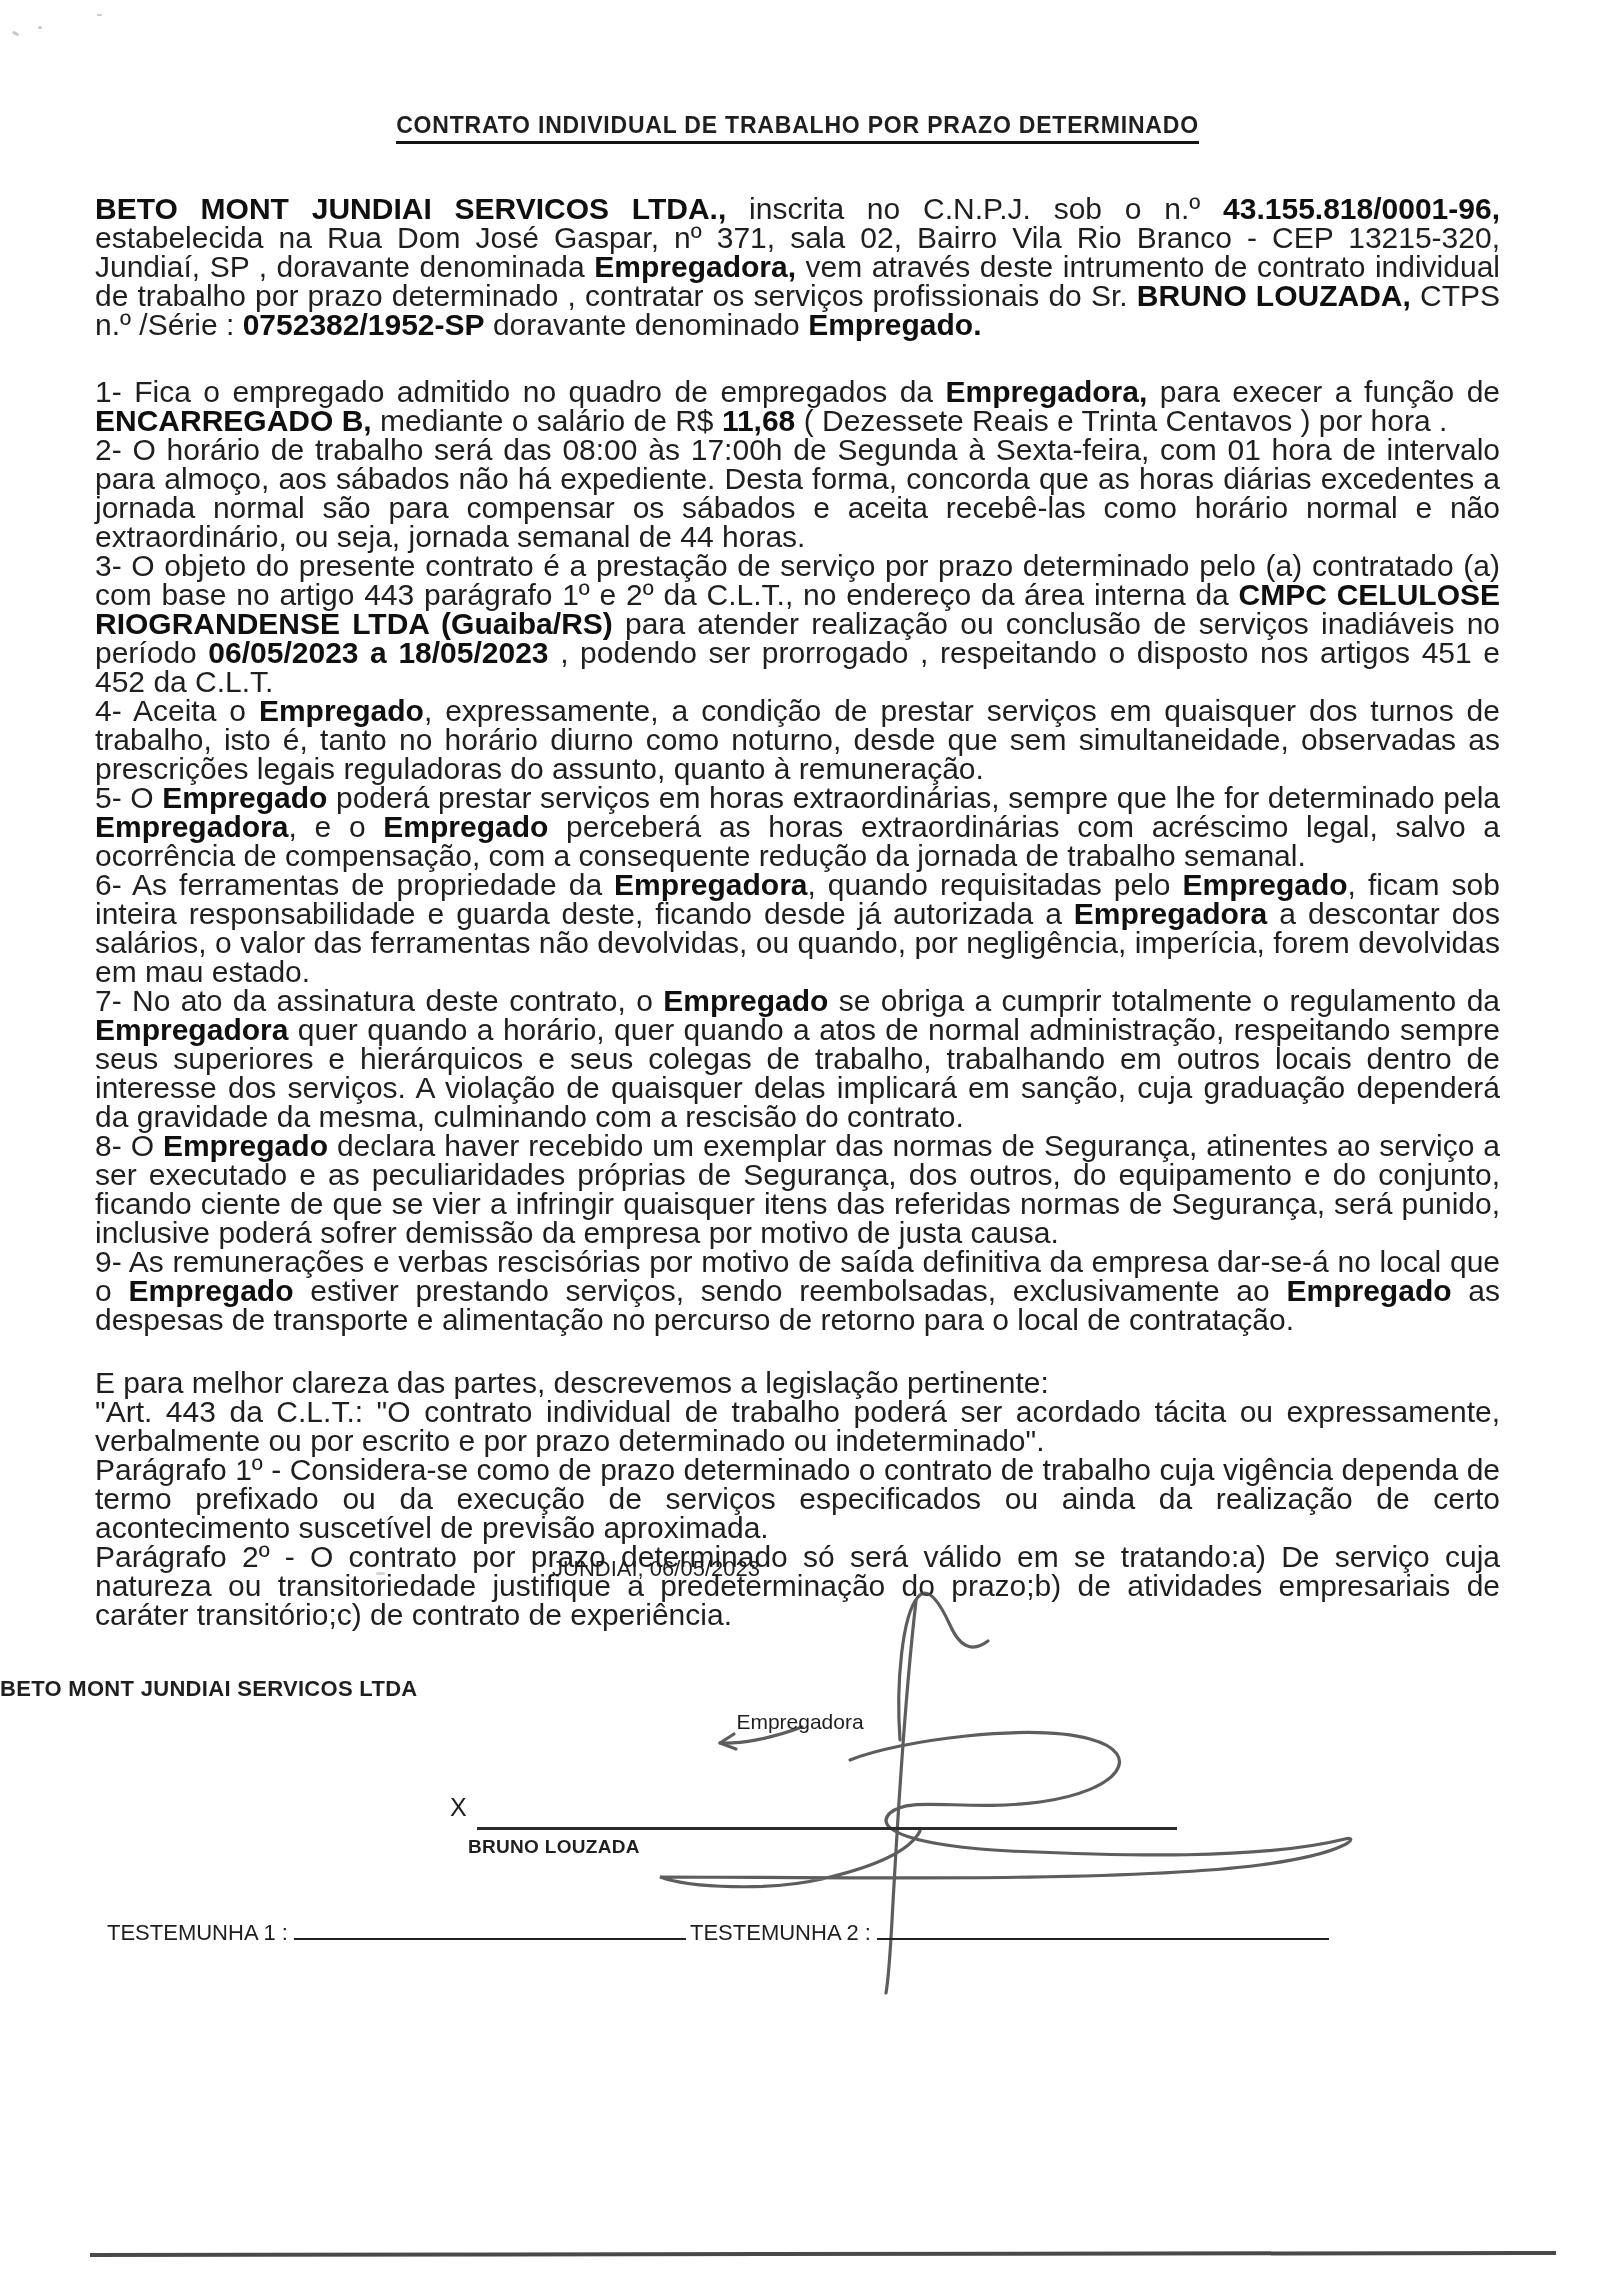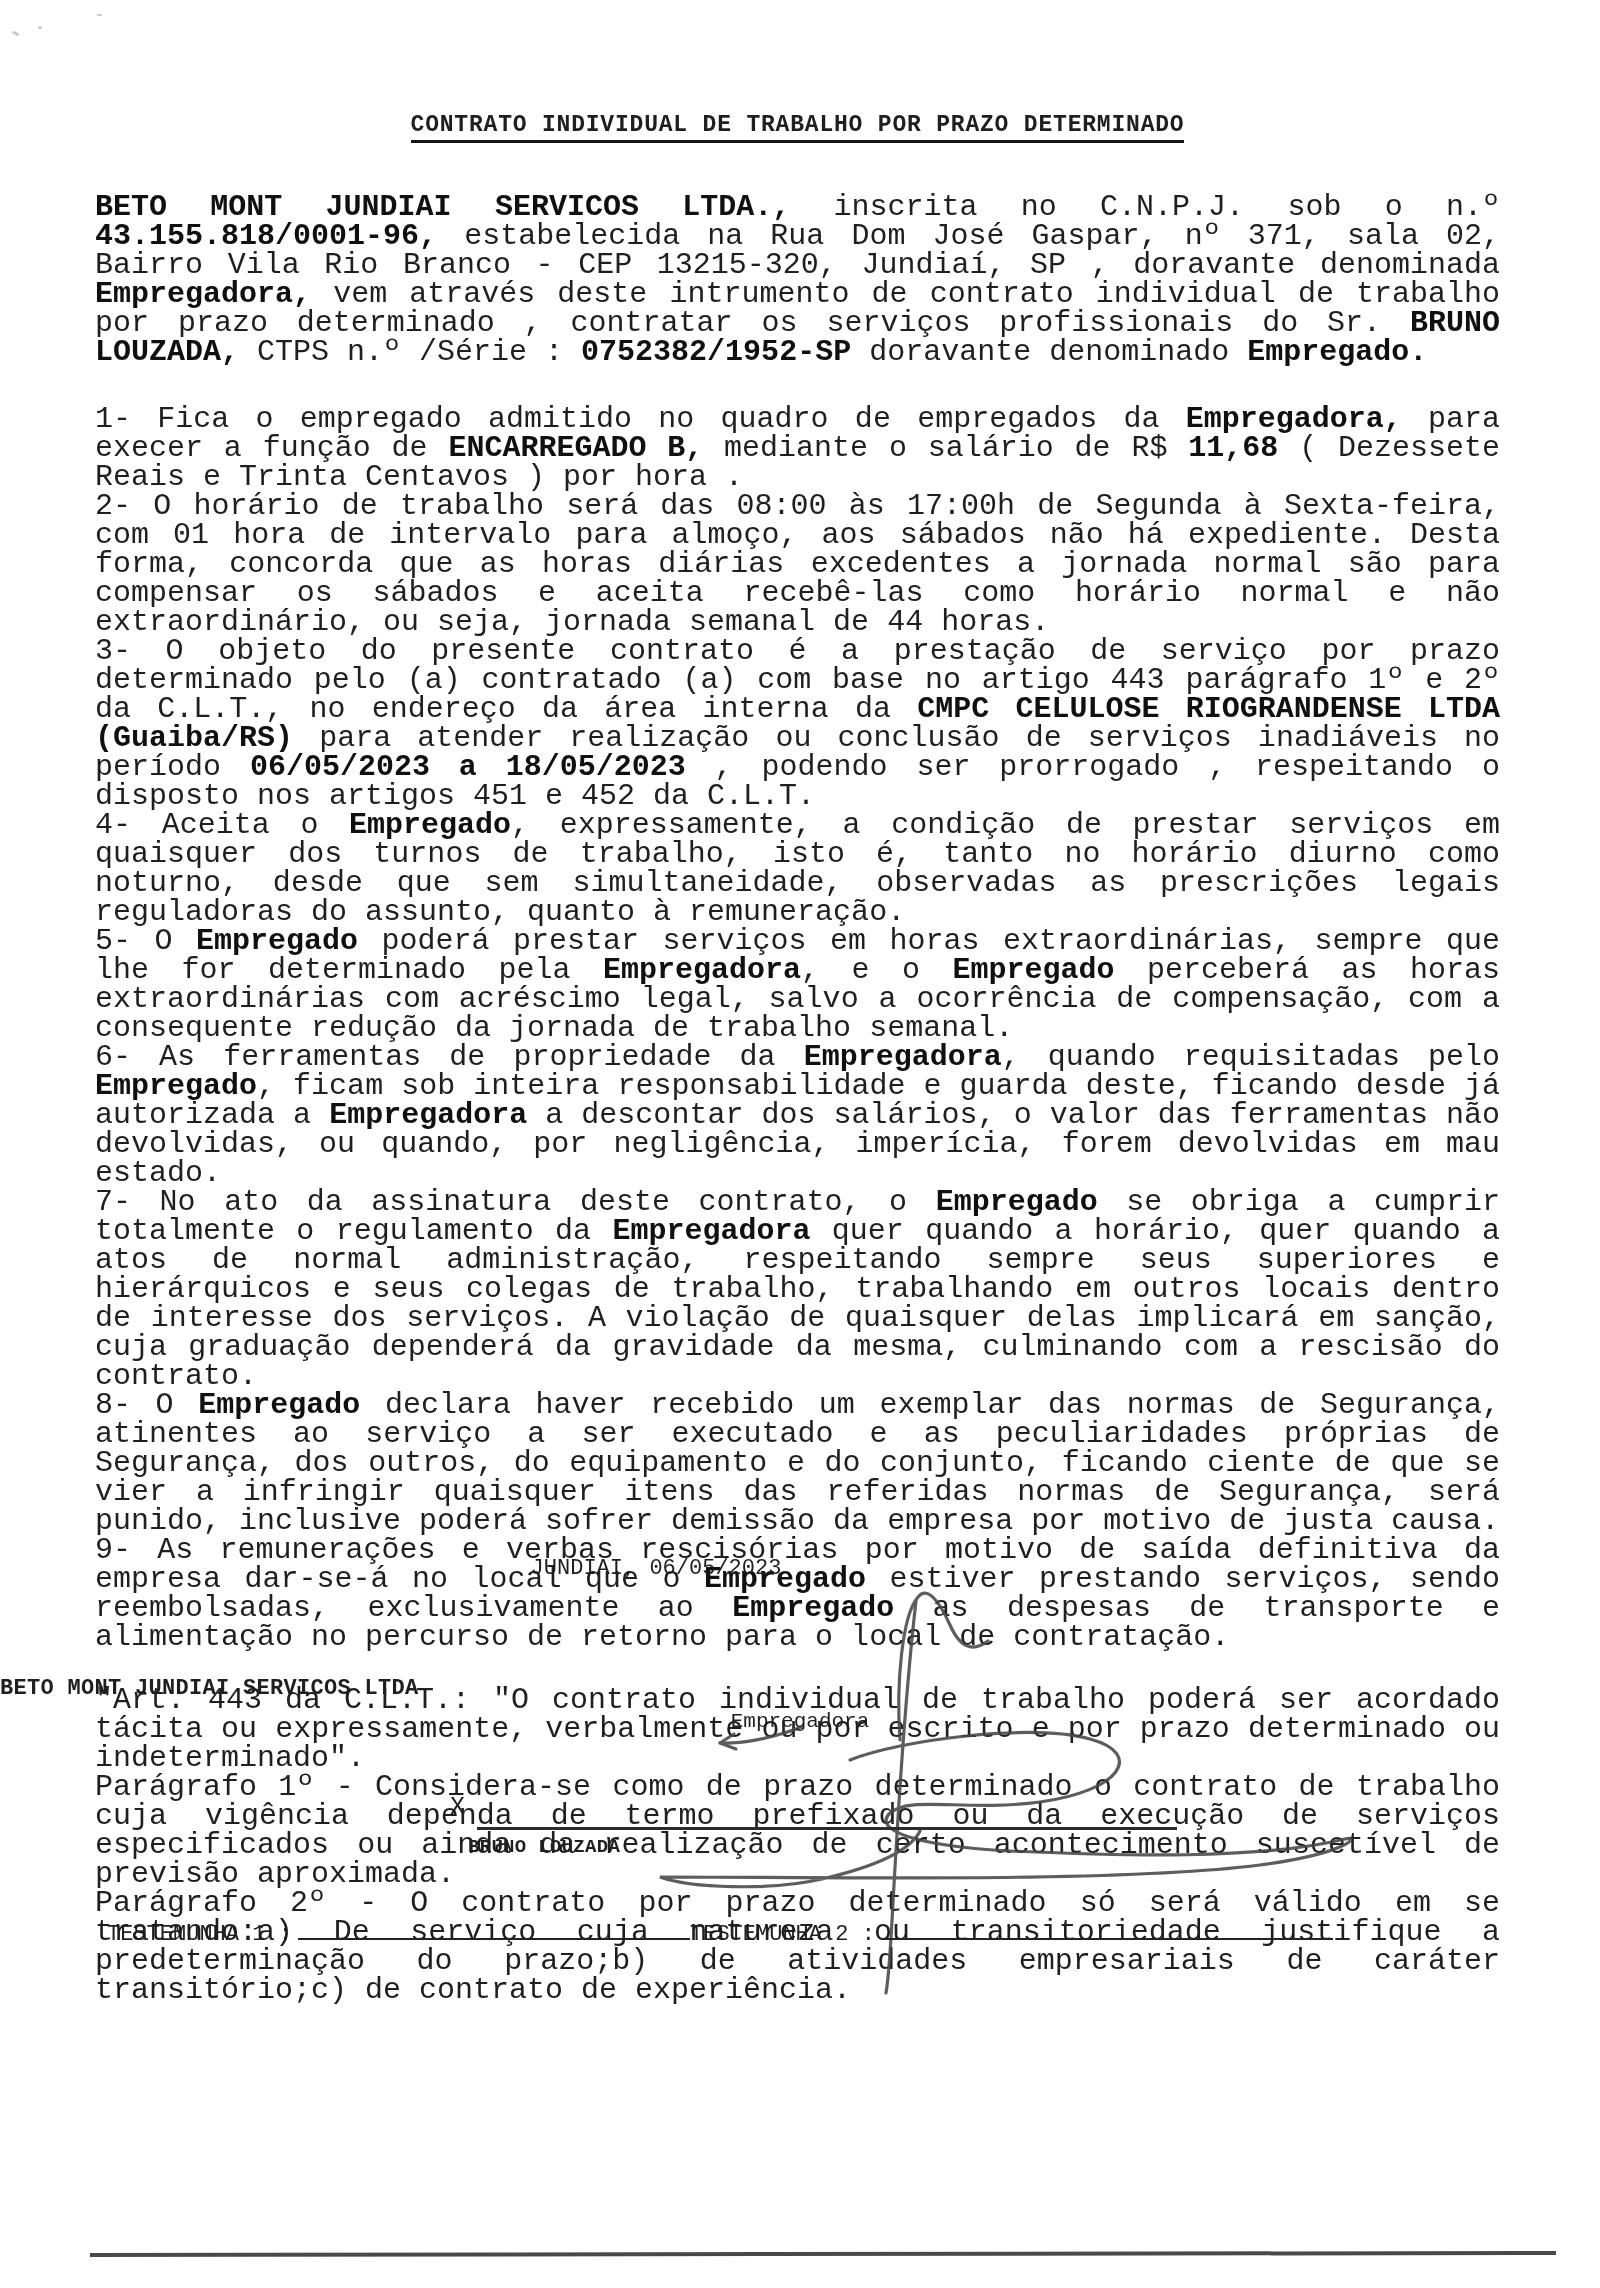--- a/index.html
+++ b/index.html
@@ -1,20 +1,20 @@
 <!DOCTYPE html>
 <html lang="pt"><head>
 <meta charset="utf-8">
 <style>
   html,body{margin:0;padding:0;background:#e8e8e8;}
   .page{
     position:relative;
     width:1600px;height:2288px;
     background:#ffffff;
-    font-family:Liberation Mono, monospace;
+    font-family:Liberation Sans, sans-serif;
     color:#1f1f1f;
     overflow:hidden;
   }
   .flow{
     position:absolute;top:112px;left:95px;width:1405px;
   }
   .title-wrap{text-align:center;margin-bottom:50px;}
   .doc-title{
     display:inline-block;
     font-size:23px;font-weight:bold;letter-spacing:.8px;
@@ -97,20 +97,21 @@
       <p class="para">3- O objeto do presente contrato é a prestação de serviço por prazo determinado pelo (a) contratado (a) com base no artigo 443 parágrafo 1º e 2º da C.L.T., no endereço da área interna da  <b>CMPC CELULOSE RIOGRANDENSE LTDA (Guaiba/RS)</b> para atender realização ou conclusão de serviços inadiáveis no período  <b>06/05/2023 a 18/05/2023</b> , podendo ser prorrogado , respeitando o disposto nos artigos 451 e 452 da C.L.T.</p>
       <p class="para">4- Aceita o <b>Empregado</b>, expressamente, a condição de prestar serviços em quaisquer dos turnos de trabalho, isto é, tanto no horário diurno como noturno, desde que sem simultaneidade, observadas as prescrições legais reguladoras do assunto, quanto à remuneração.</p>
       <p class="para">5- O <b>Empregado</b> poderá prestar serviços em horas extraordinárias, sempre que lhe for determinado pela <b>Empregadora</b>, e o <b>Empregado</b> perceberá as horas extraordinárias com acréscimo legal, salvo a ocorrência de compensação, com a consequente redução da jornada de trabalho semanal.</p>
       <p class="para">6- As ferramentas de propriedade da <b>Empregadora</b>, quando requisitadas pelo <b>Empregado</b>, ficam sob inteira responsabilidade e guarda deste, ficando desde já autorizada a <b>Empregadora</b> a descontar dos salários, o valor das ferramentas não devolvidas, ou quando, por negligência, imperícia, forem devolvidas em mau estado.</p>
       <p class="para">7- No ato da assinatura deste contrato, o <b>Empregado</b> se obriga a cumprir totalmente o regulamento da <b>Empregadora</b> quer quando a horário, quer quando a atos de normal administração, respeitando sempre seus superiores e hierárquicos e seus colegas de trabalho, trabalhando em outros locais dentro de interesse dos serviços. A violação de quaisquer delas implicará em sanção, cuja graduação dependerá da gravidade da mesma, culminando com a rescisão do contrato.</p>
       <p class="para">8- O <b>Empregado</b> declara haver recebido um exemplar das normas de Segurança, atinentes ao serviço a ser executado e as peculiaridades próprias de Segurança, dos outros, do equipamento e do conjunto, ficando ciente de que se vier a infringir quaisquer itens das referidas normas de Segurança, será punido, inclusive poderá sofrer demissão da empresa por motivo de justa causa.</p>
       <p class="para">9- As remunerações e verbas rescisórias por motivo de saída definitiva da empresa dar-se-á no local que o <b>Empregado</b> estiver prestando serviços, sendo reembolsadas, exclusivamente ao <b>Empregado</b> as despesas de transporte e alimentação  no percurso de retorno para o local de contratação.</p>
     </div>
 
     <div class="closing">
+      <p class="para">E para melhor clareza das partes, descrevemos a legislação pertinente:</p>
       <p class="para">"Art. 443 da C.L.T.:  "O contrato individual de trabalho poderá ser acordado tácita ou expressamente, verbalmente ou por escrito e por prazo determinado ou indeterminado".</p>
       <p class="para">Parágrafo  1º  -  Considera-se  como  de  prazo  determinado  o  contrato  de  trabalho  cuja  vigência  dependa  de  termo  prefixado  ou  da execução de serviços especificados ou ainda da realização de certo acontecimento suscetível de previsão aproximada.</p>
       <p class="para">Parágrafo 2º - O contrato por prazo determinado só será válido em se tratando:a) De serviço cuja natureza ou transitoriedade justifique a predeterminação do prazo;b) de atividades empresariais de caráter transitório;c) de contrato de experiência.</p>
     </div>
   </div>
 
   <div class="date-line">JUNDIAI, 06/05/2023</div>
 
   <svg class="sig-svg" width="840" height="450" viewBox="0 0 840 450" fill="none">
     <g stroke="#474747" stroke-width="3.2" stroke-linecap="round" fill="none" opacity="0.88">

